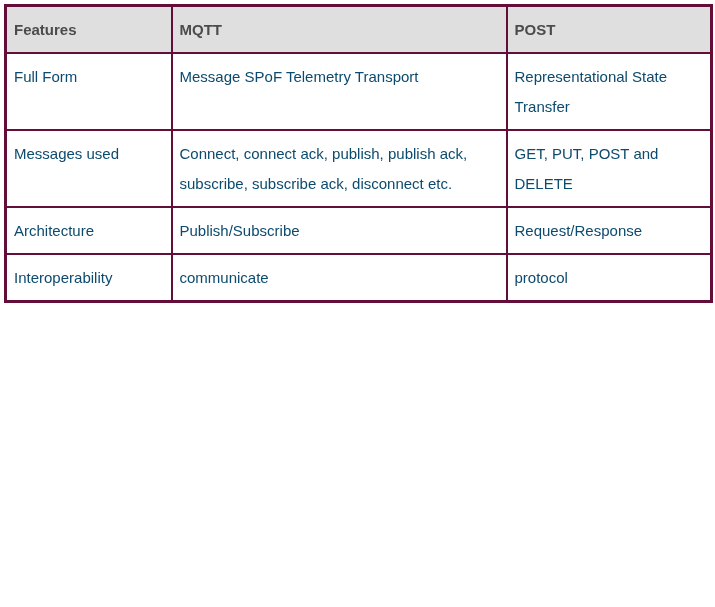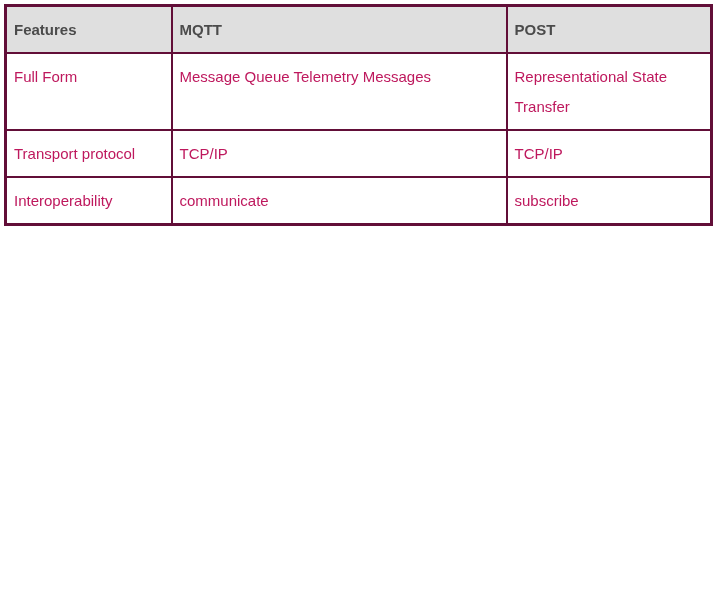--- a/index.html
+++ b/index.html
@@ -33,21 +33,21 @@
     white-space: pre-line;
     overflow: hidden;
   }
   table.compare th {
     background: #dfdfdf;
     color: #4b4b4b;
     font-weight: bold;
   }
   table.compare td {
     background: #ffffff;
-    color: #be185d;
+    color: #0c4a6e;
     font-weight: normal;
   }
   col.c-feature { width: 166px; }
   col.c-mqtt    { width: 335px; }
   col.c-rest    { width: 205px; }
 </style>
 </head>
 <body>
 
 <div class="page">
@@ -60,29 +60,36 @@
     <thead>
       <tr>
         <th>Features</th>
         <th>MQTT</th>
         <th>POST</th>
       </tr>
     </thead>
     <tbody>
       <tr>
         <td>Full Form</td>
-        <td>Message Queue Telemetry Messages</td>
+        <td>Message SPoF Telemetry Transport</td>
         <td>Representational State
 Transfer</td>
       </tr>
       <tr>
-        <td>Transport protocol</td>
-        <td>TCP/IP</td>
-        <td>TCP/IP</td>
+        <td>Messages used</td>
+        <td>Connect, connect ack, publish, publish ack,
+subscribe, subscribe ack, disconnect etc.</td>
+        <td>GET, PUT, POST and
+DELETE</td>
+      </tr>
+      <tr>
+        <td>Architecture</td>
+        <td>Publish/Subscribe</td>
+        <td>Request/Response</td>
       </tr>
       <tr>
         <td>Interoperability</td>
         <td>communicate</td>
-        <td>subscribe</td>
+        <td>protocol</td>
       </tr>
     </tbody>
   </table>
 </div>
 
 </body></html>

